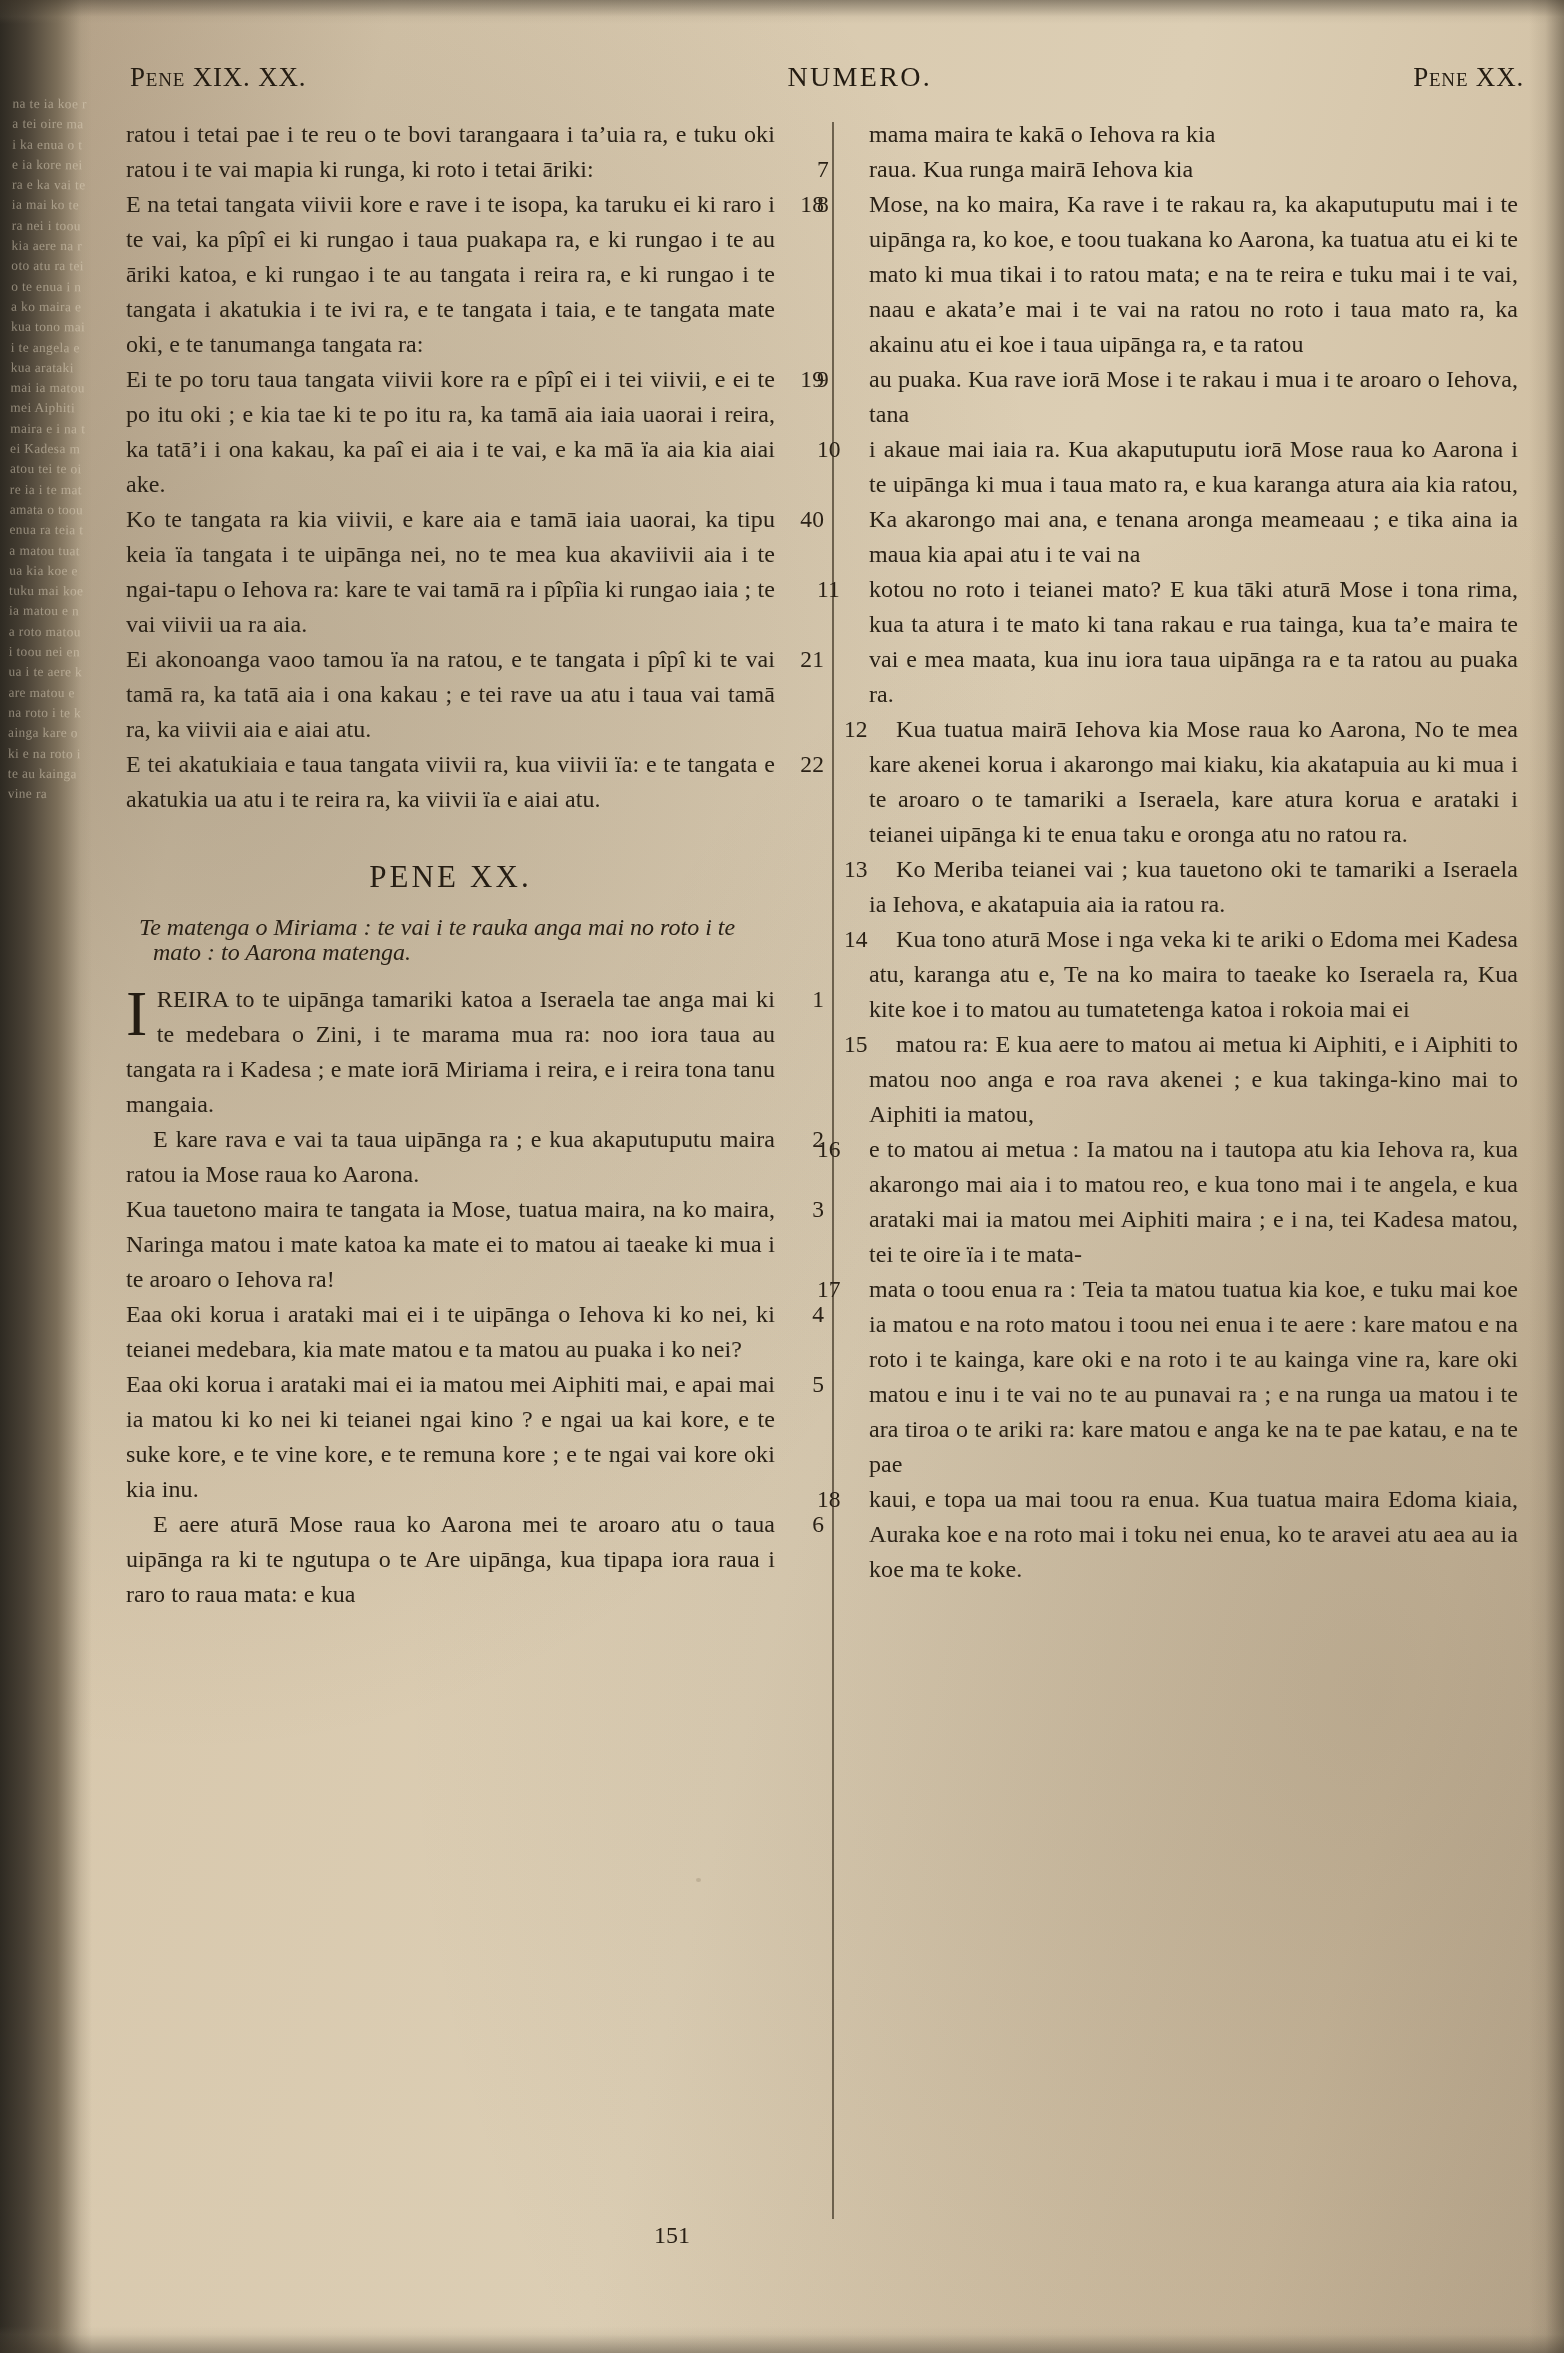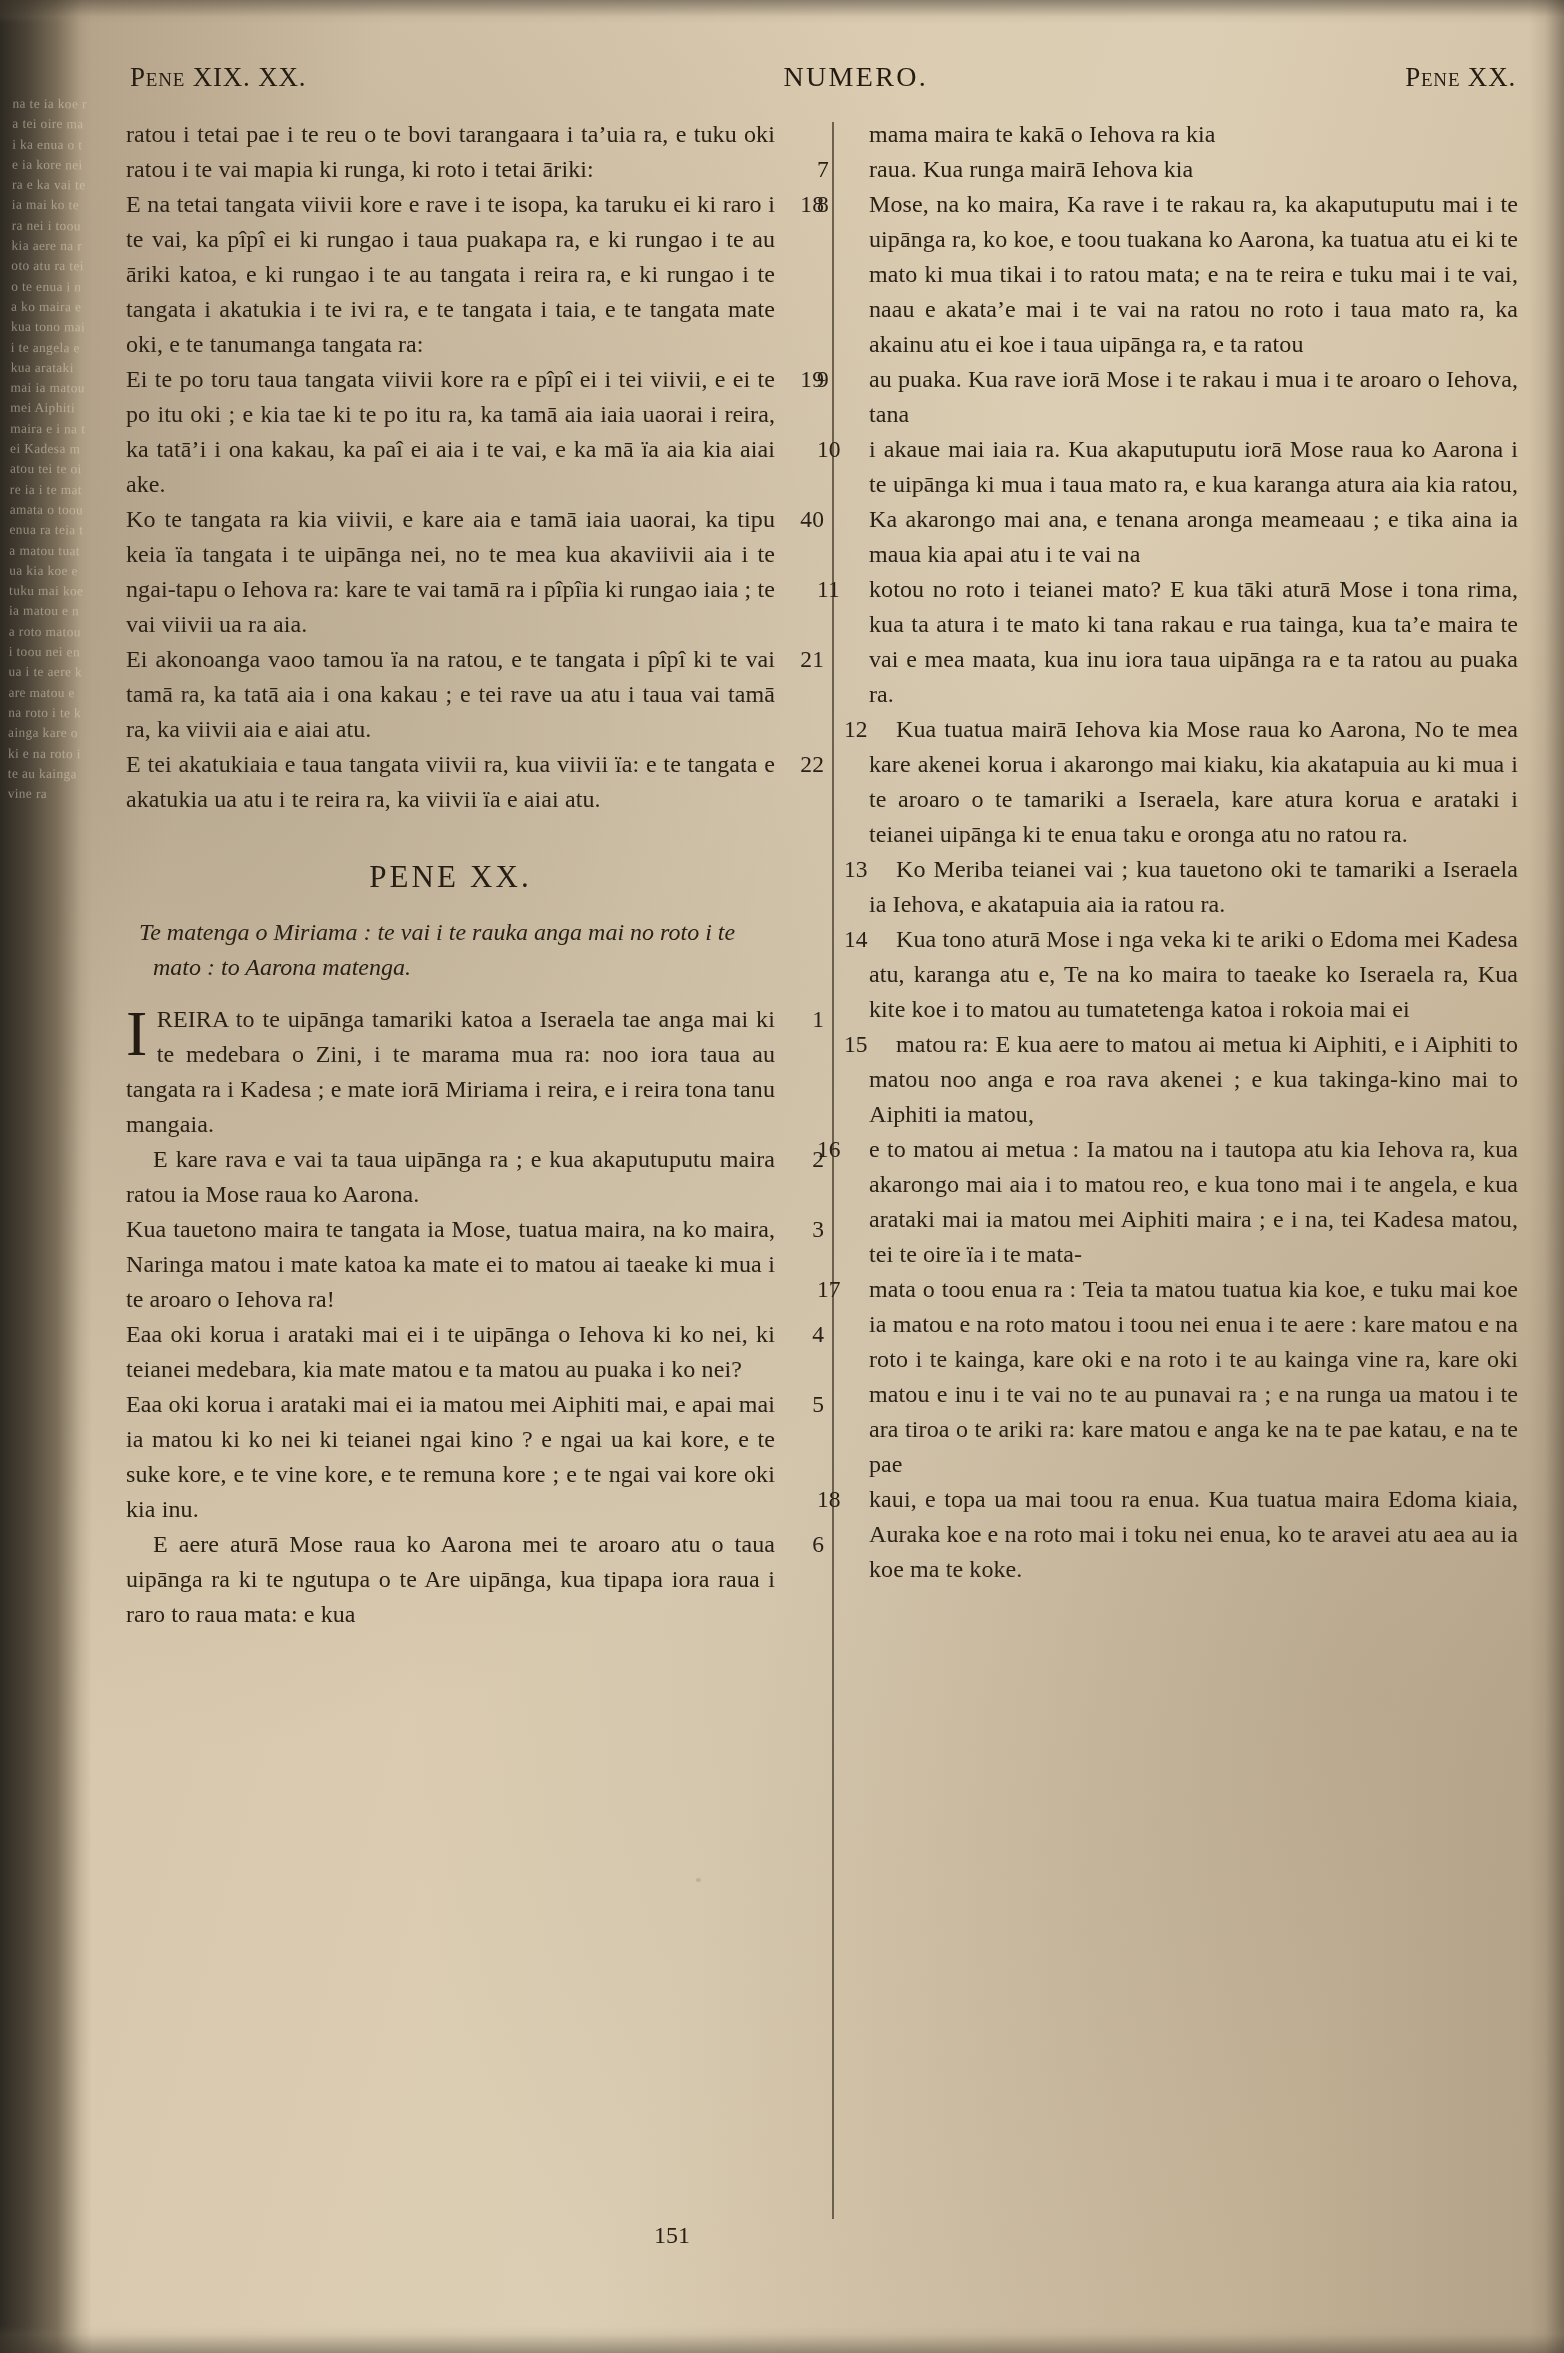--- a/index.html
+++ b/index.html
@@ -75,21 +75,21 @@
     left: 92px;
     top: 0;
     width: 1473px;
     height: 2354px;
     color: #241c12;
   }
 
   .running-head {
     position: absolute;
     left: 38px;
-    right: 49px;
+    right: 41px;
     top: 61px;
     display: flex;
     align-items: baseline;
     justify-content: space-between;
     font-size: 26px;
     letter-spacing: 0.8px;
   }
   .rh-left, .rh-right {
     font-variant: small-caps;
     font-size: 27px;
@@ -149,21 +149,21 @@
   .chapter-title {
     text-align: center;
     font-size: 31px;
     letter-spacing: 3.1px;
     margin: 42px 0 20.3px 0;
     color: #261e14;
   }
   .chapter-arg {
     font-style: italic;
     font-size: 24px;
-    line-height: 35px;
+    line-height: 25px;
     color: #2a2116;
     margin: 0 0 17px 0;
     padding-left: 27px;
     text-indent: -14px;
   }
 
   .dropcap-para {
     position: relative;
     min-height: 72px;
   }

